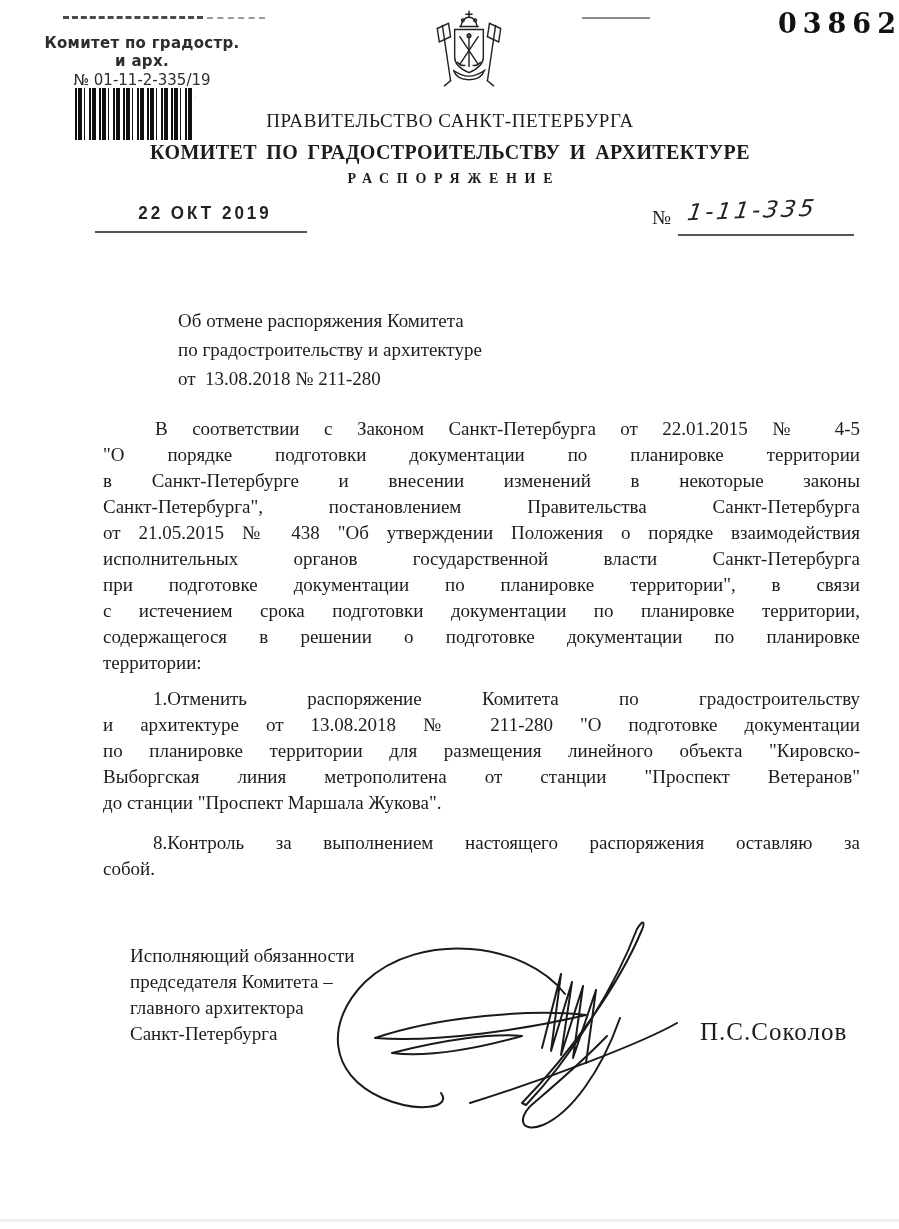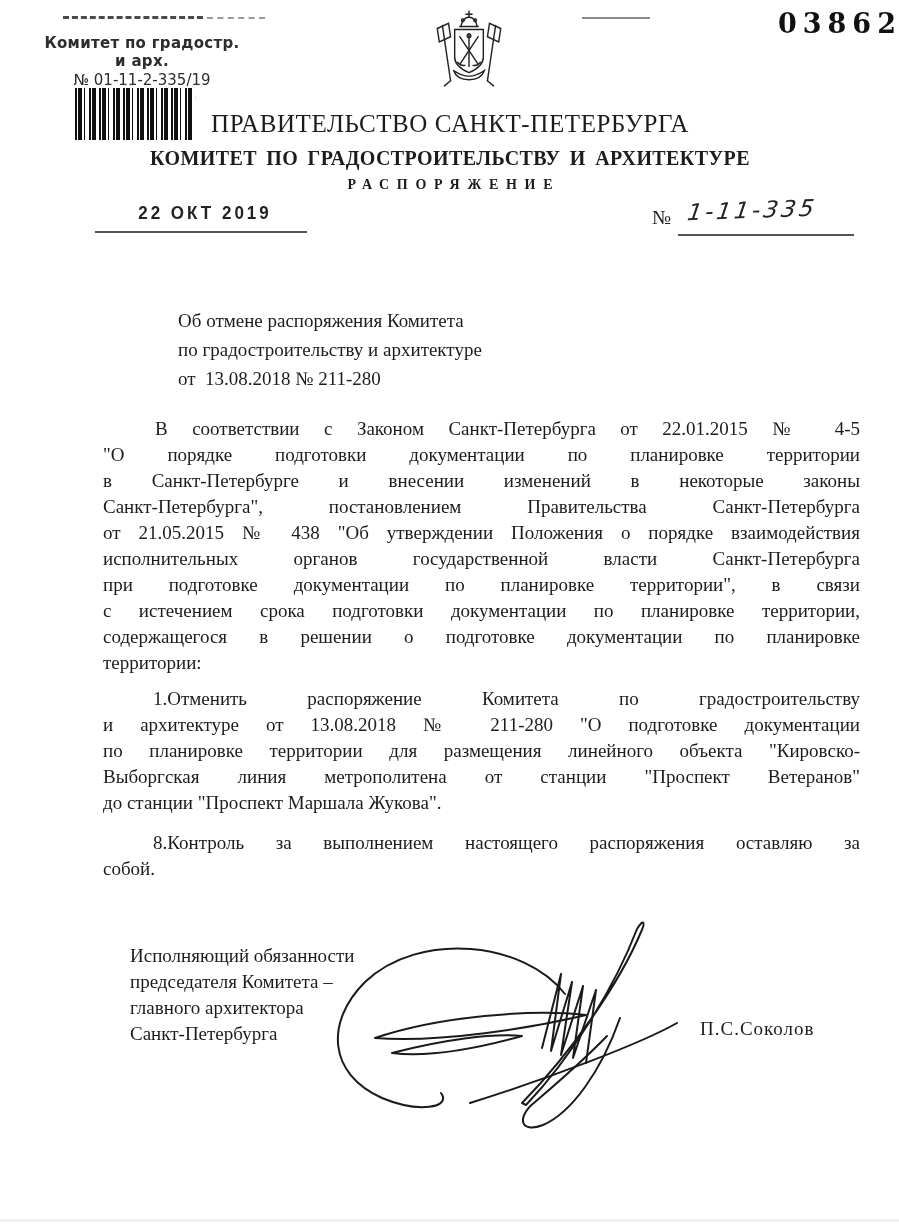--- a/index.html
+++ b/index.html
@@ -26,21 +26,21 @@
   
   .crest{left:428px;top:6px;width:82px;height:86px;}
   .crest svg{width:100%;height:100%;}
 
   
   .sheetno{left:778px;top:8px;font-family:"DejaVu Serif",serif;font-size:27px;
            font-weight:600;letter-spacing:6px;color:#111;}
 
   
   .hdr{left:90px;top:110px;width:720px;text-align:center;}
-  .hdr .gov{font-size:25px;letter-spacing:.6px;}
+  .hdr .gov{font-size:19px;letter-spacing:.6px;}
   .hdr .com{font-size:20px;font-weight:700;letter-spacing:.4px;word-spacing:4px;margin-top:9px;}
   .hdr .doctype{font-size:14px;font-weight:700;letter-spacing:.55em;margin-top:7px;padding-left:.55em;}
 
   
   .datestamp{left:100px;top:203px;width:210px;text-align:center;
     font-family:"Liberation Sans",sans-serif;font-weight:700;font-size:17px;
     letter-spacing:3px;color:#222;transform:scaleY(1.12);}
   .dateline{left:95px;top:231px;width:212px;border-top:2px solid #555;height:0;}
   .numlabel{left:652px;top:206px;font-size:20px;}
   .numvalue{left:688px;top:197px;font-family:"DejaVu Sans",sans-serif;font-style:italic;
@@ -54,21 +54,21 @@
   
   .bodypar{left:103px;width:757px;font-size:19px;line-height:26px;text-align:justify;}
   .par1{top:416px;}
   .item1{top:686px;}
   .item2{top:830px;}
   .tline{display:block;}
   .jfull{text-align-last:justify;}
 
   
   .sigblock{left:130px;top:943px;font-size:19px;line-height:26px;}
-  .signame{left:700px;top:1018px;font-size:19px;letter-spacing:1px;}
+  .signame{left:700px;top:1018px;font-size:25px;letter-spacing:1px;}
   .signature{left:320px;top:912px;width:365px;height:230px;}
   .signature svg{width:100%;height:100%;}
 
   .scan-noise{left:0;top:1219px;width:899px;height:3px;background:#f1f1f1;}
 </style>
 </head>
 <body>
 
 <div class="page">
 

